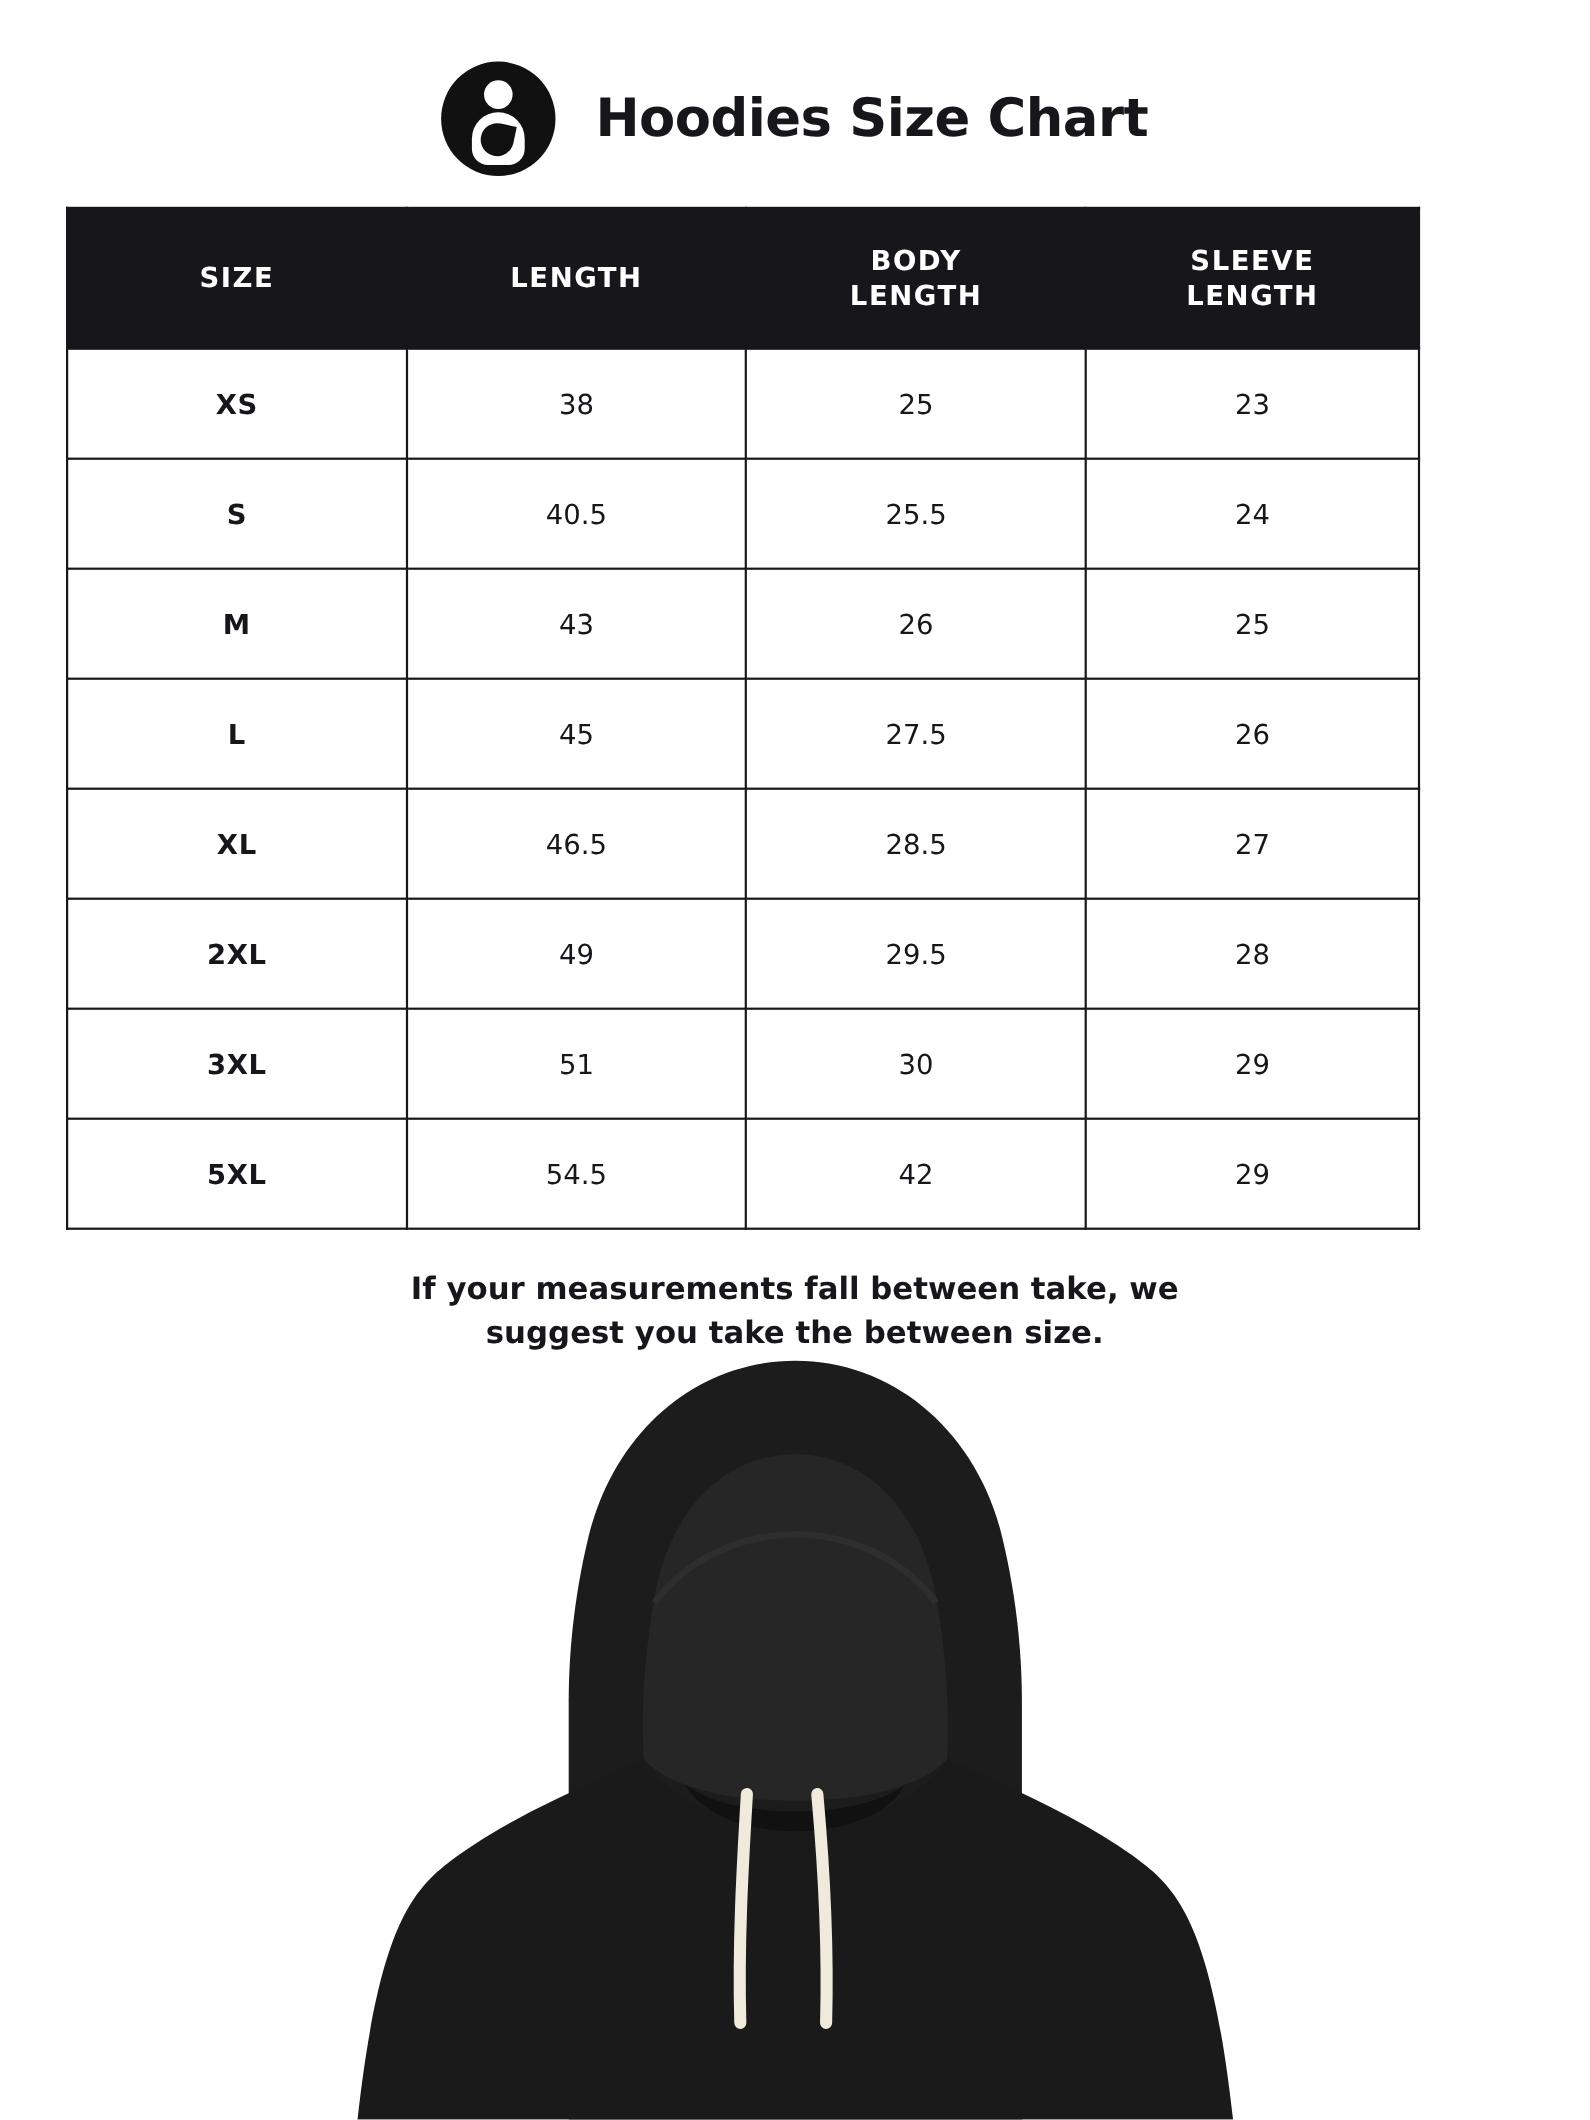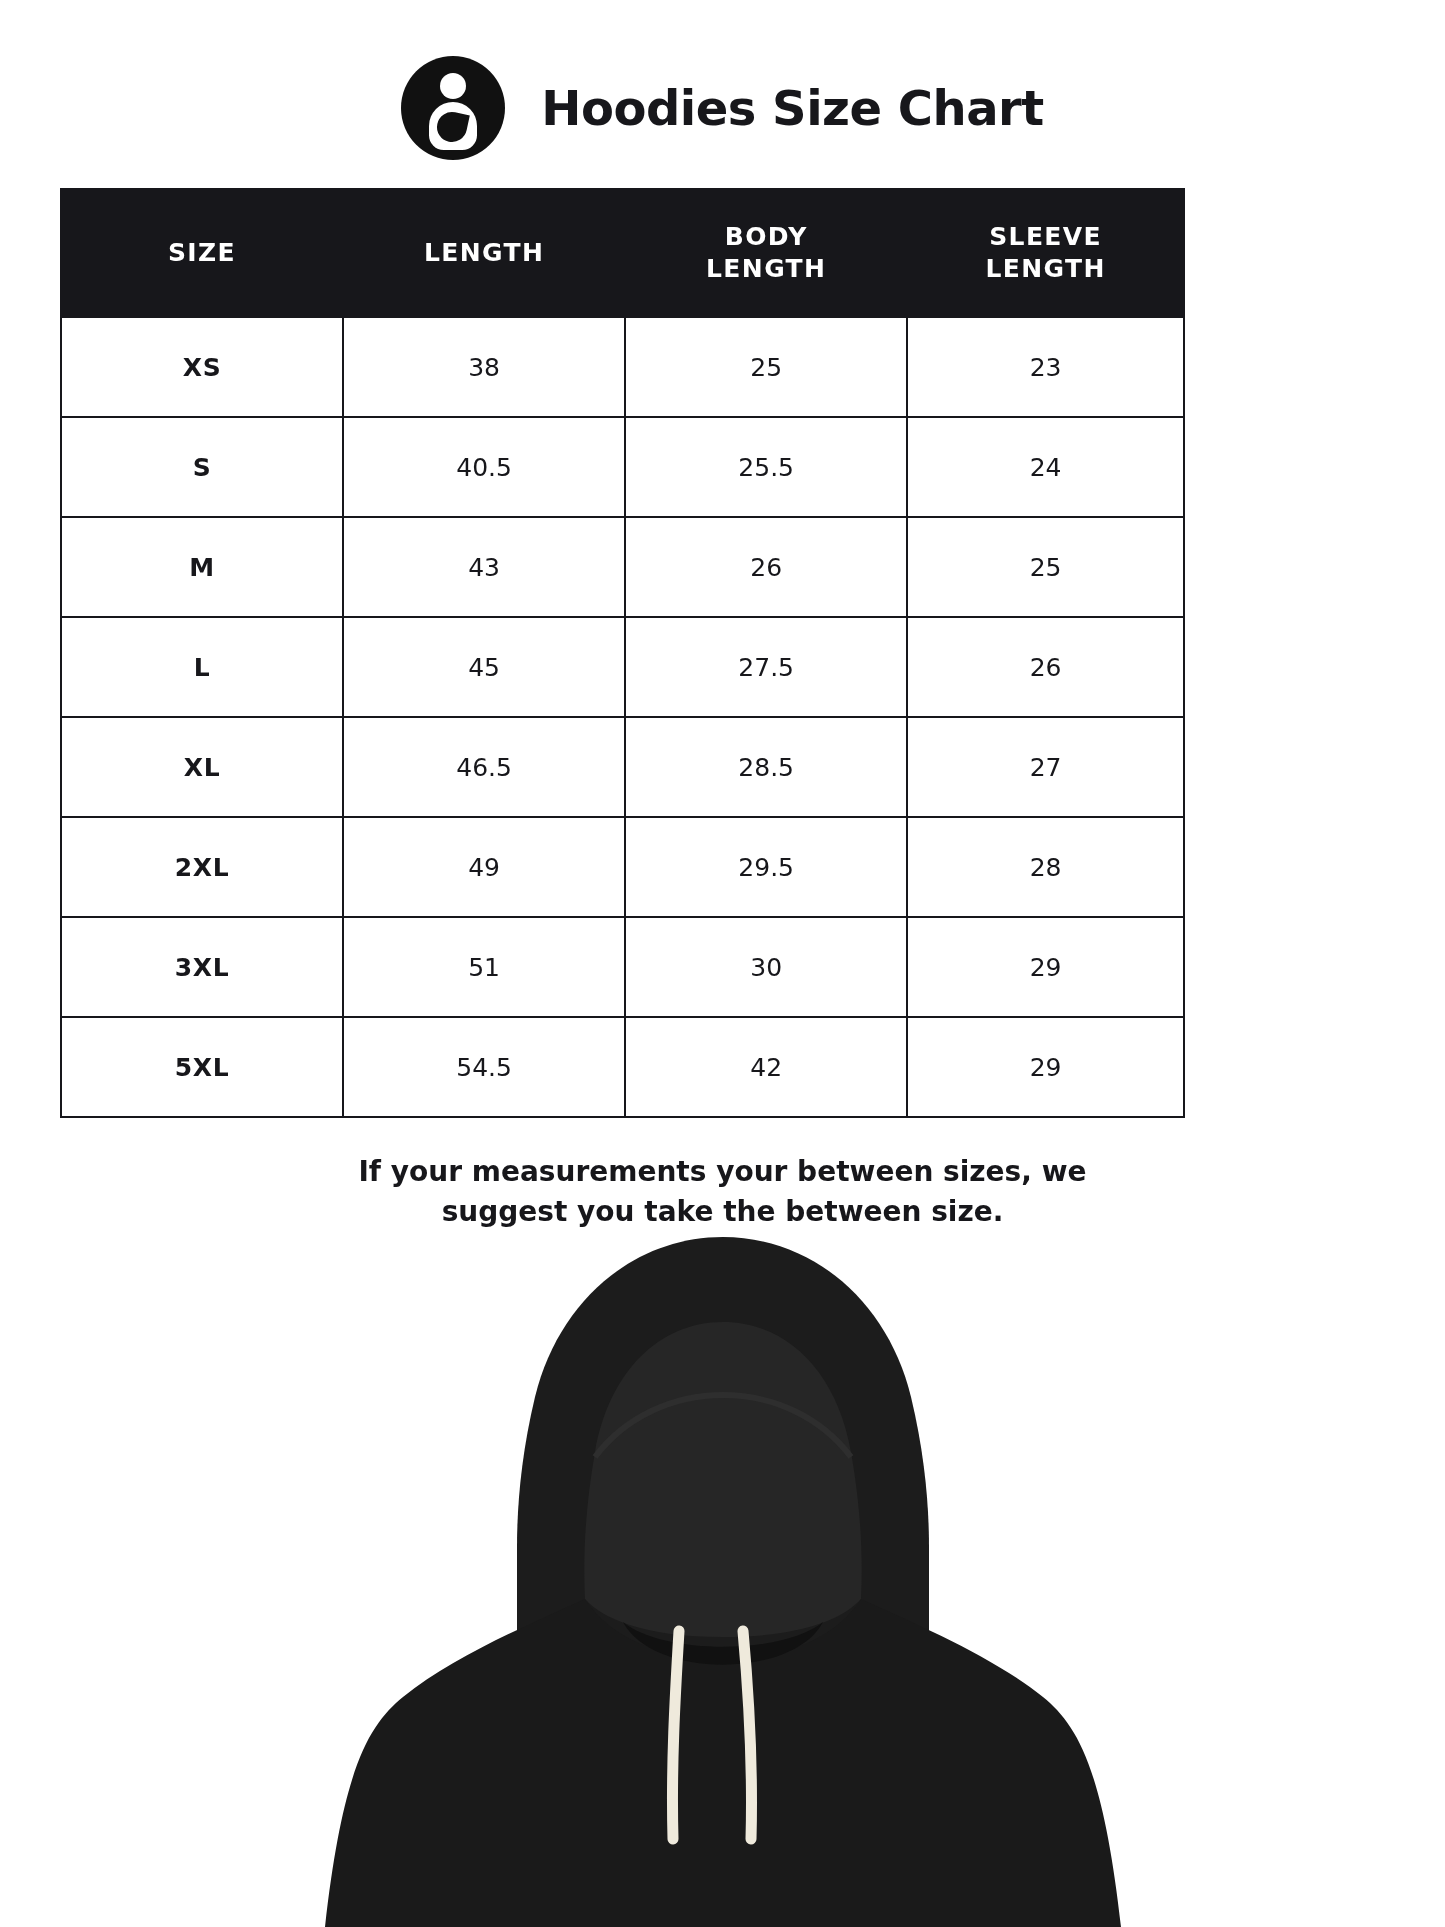--- a/index.html
+++ b/index.html
@@ -75,21 +75,21 @@
     color: #17171b;
     white-space: nowrap;
   }
 
   
   .table-wrap {
     margin: 18px 60px 0 60px;
   }
   table.size-table {
     border-collapse: collapse;
-    width: 1125px;
+    width: 1231px;
     table-layout: fixed;
   }
   table.size-table th,
   table.size-table td {
     border: 2px solid #17171b;
     text-align: center;
     vertical-align: middle;
   }
   table.size-table thead th {
     background: #17171b;
@@ -235,21 +235,21 @@
           <td class="size-cell">5XL</td>
           <td>54.5</td>
           <td>42</td>
           <td>29</td>
         </tr>
       </tbody>
     </table>
   </div>
 
   <div class="note">
-    <div>If your measurements your between sizes, we</div>
+    <div>If your measurements fall between take, we</div>
     <div>suggest you take the between size.</div>
   </div>
 
   <div class="hoodie-area">
     <svg class="hoodie-svg" width="900" height="700" viewBox="0 0 900 700" xmlns="http://www.w3.org/2000/svg">
 
       <path d="M450 10
                C 360 10, 285 75, 262 170
                C 248 228, 244 280, 244 320
                L 244 700

